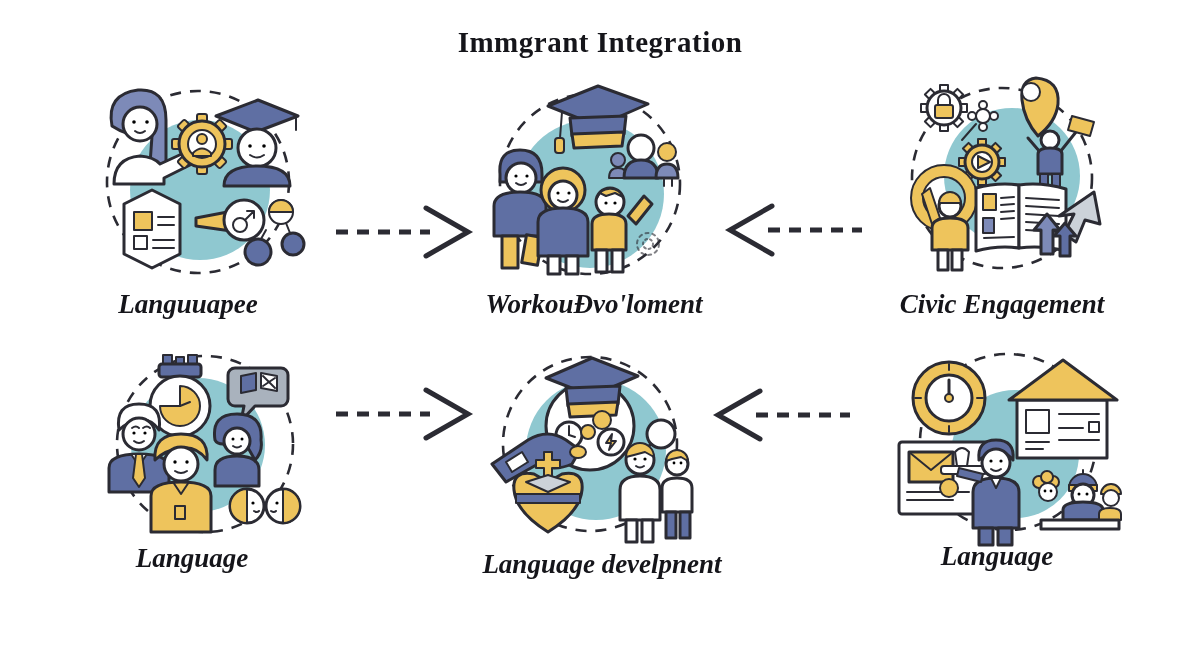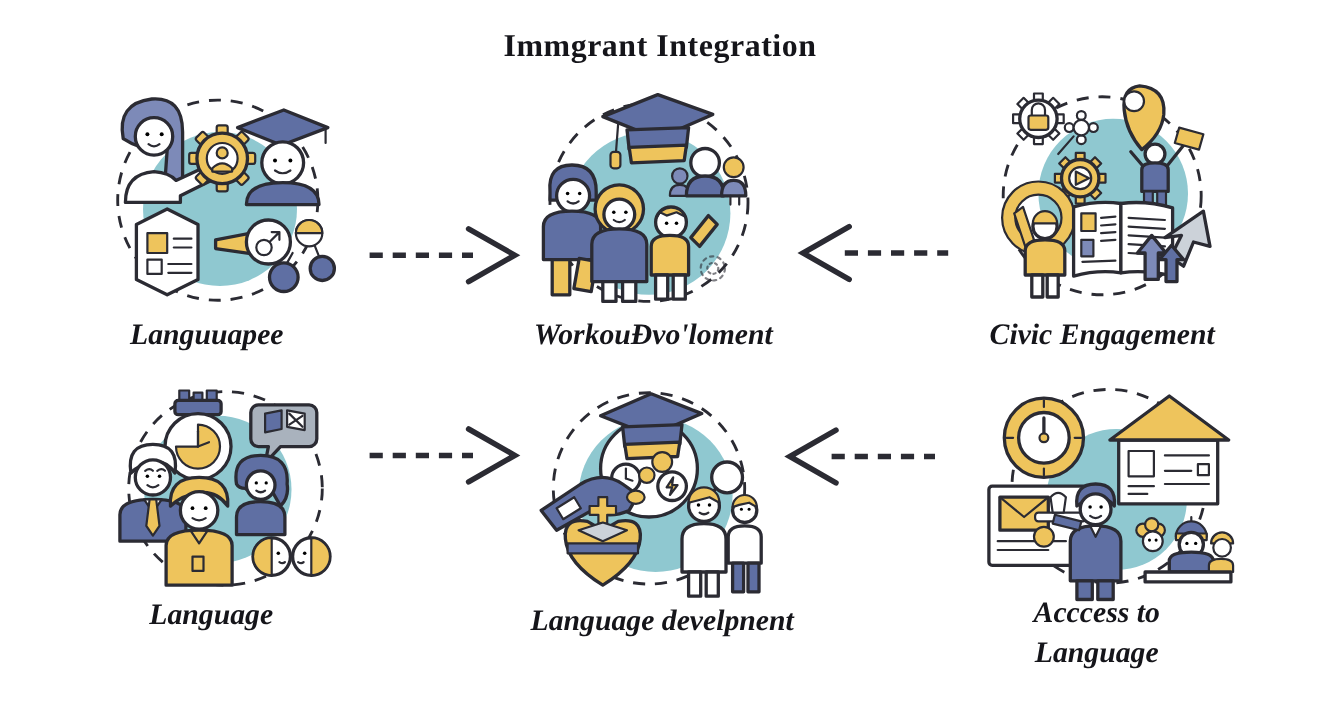--- a/index.html
+++ b/index.html
@@ -459,17 +459,16 @@
   <div class="label" style="left:434px;top:286px">
     <div>WorkouĐvo'loment</div>
   </div>
   <div class="label" style="left:32px;top:540px">
     <div>Language</div>
   </div>
   <div class="label" style="left:442px;top:546px">
     <div>Language develpnent</div>
   </div>
   <div class="label" style="left:837px;top:538px">
-    <div>Acccess to</div>
     <div>Language</div>
   </div>
 
 </div>
 
 </body></html>

